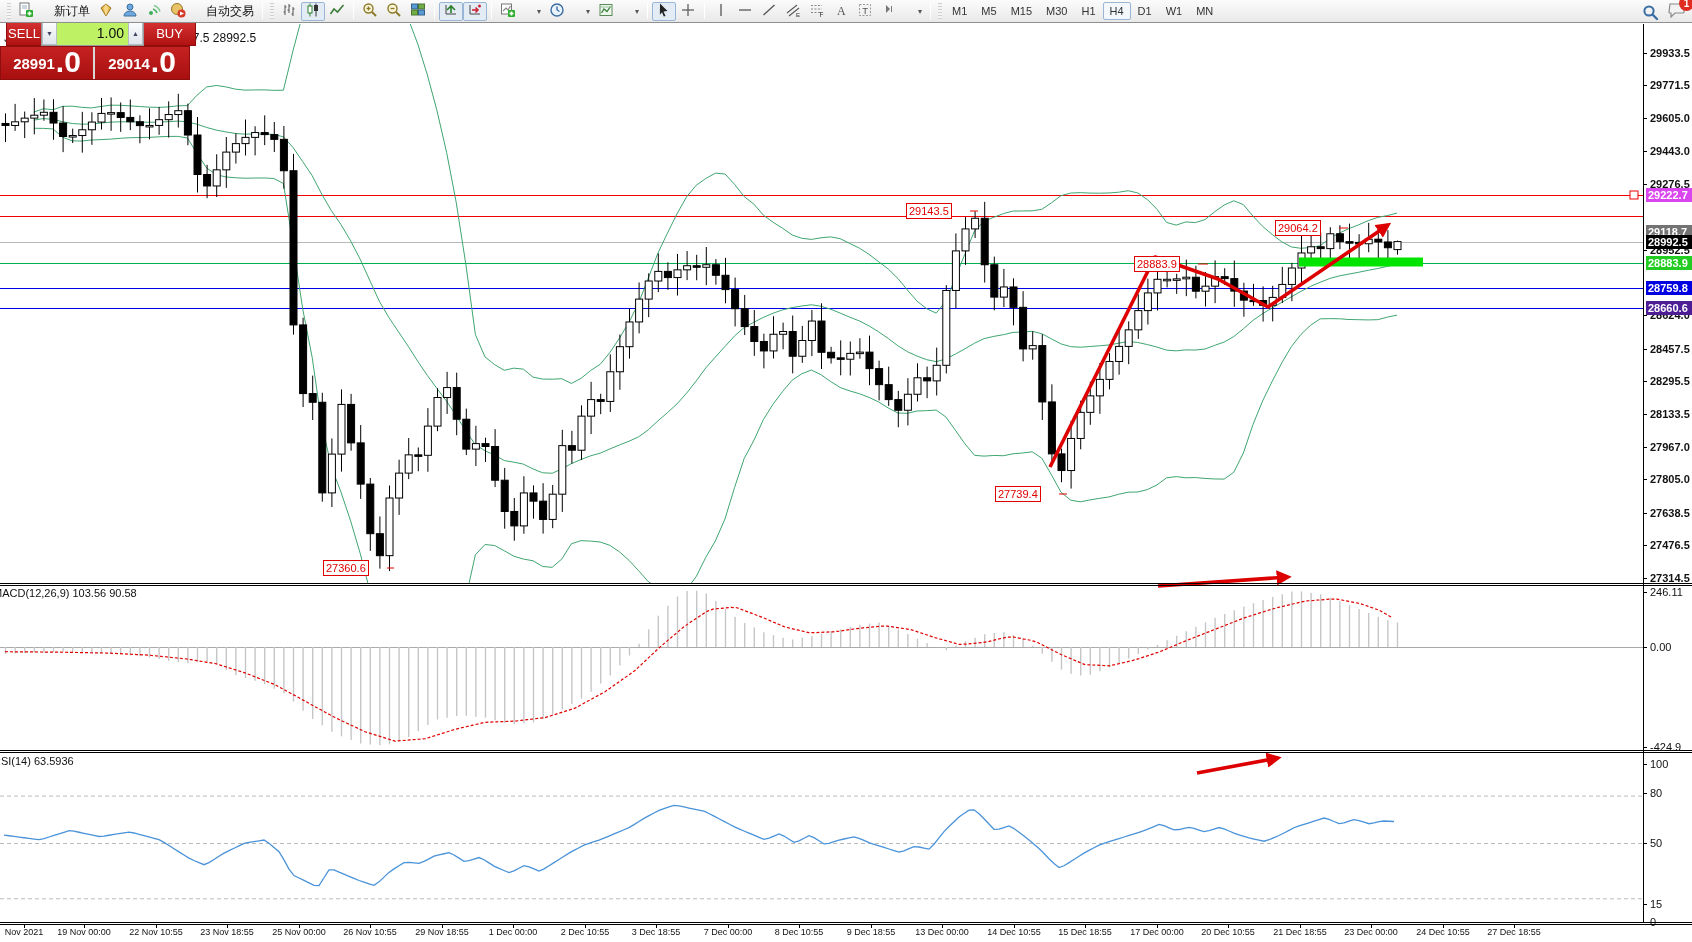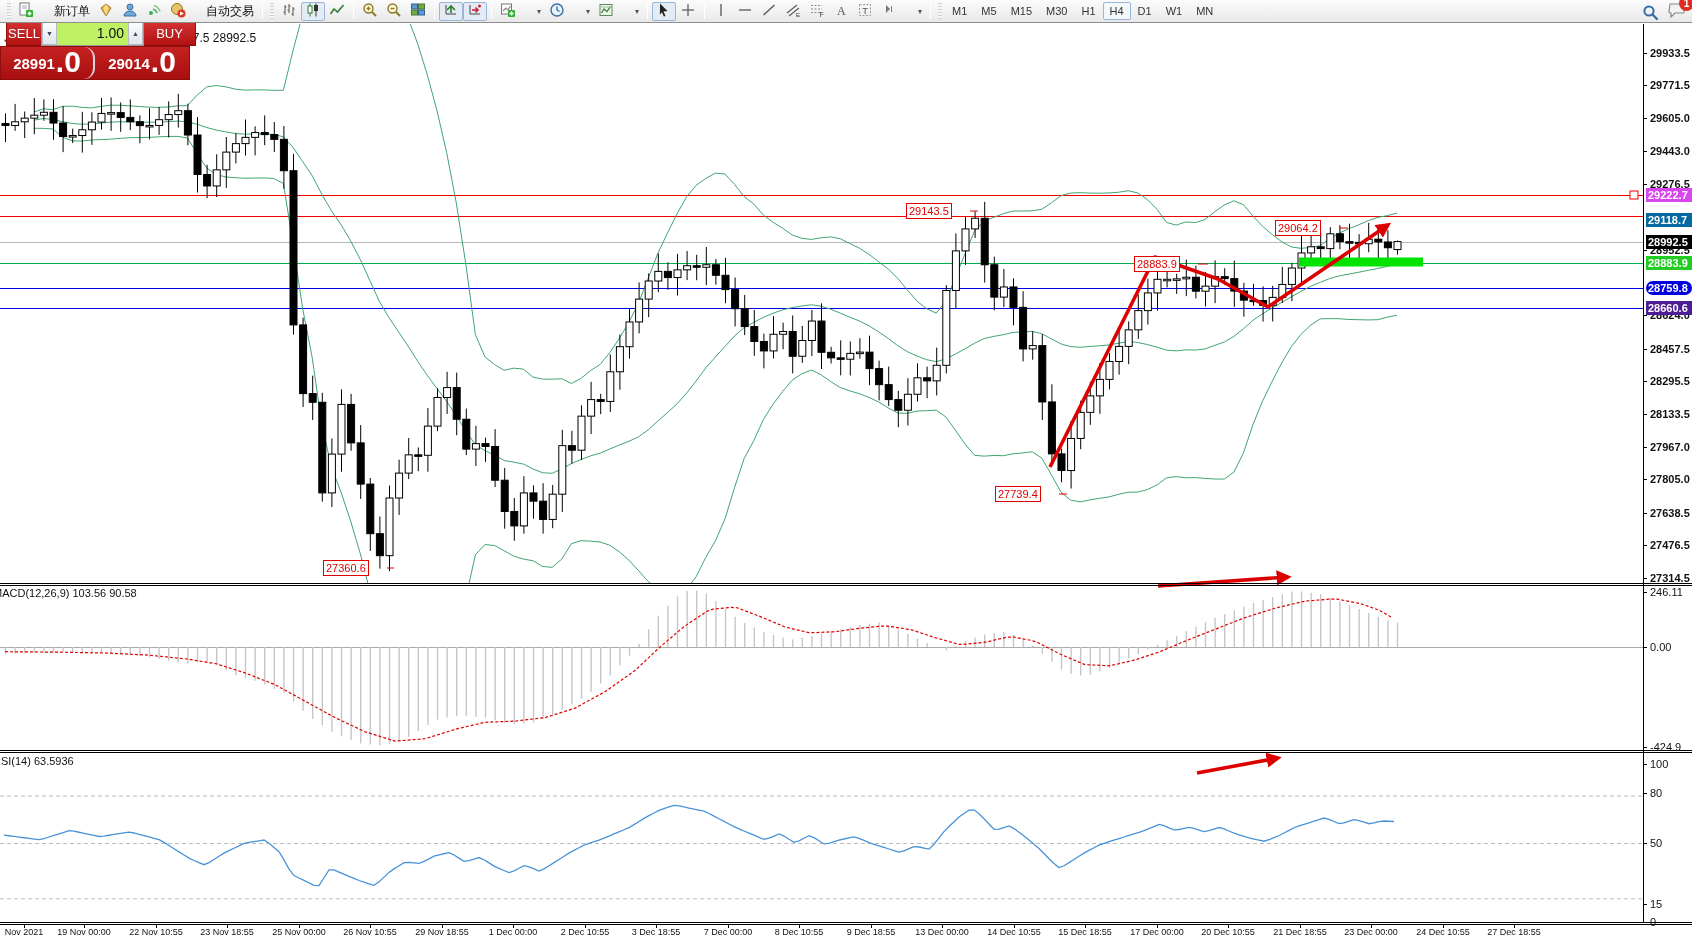--- a/index.html
+++ b/index.html
@@ -62,21 +62,21 @@
   #buybtn  { width:52px; border-left:none; }
   #vol { flex:1; background:#bef264; border:1px solid #999; display:flex; align-items:stretch; }
   #vol .step { width:15px; background:linear-gradient(#fdfdfd,#dfe5ec); border:1px solid #b6bcc4;
                font-size:7px; color:#446; display:flex; align-items:center; justify-content:center; }
   #vol .val { flex:1; font-size:14px; color:#111; display:flex; align-items:center;
               justify-content:flex-end; padding-right:4px; }
   #quote .row2 { position:absolute; left:0; top:26px; width:190px; height:34px;
                  background:linear-gradient(#c52222,#a90f0f); border:1px solid #8e0d0d;
                  display:flex; color:#fff; }
   .price-cell { width:50%; position:relative; display:flex; align-items:flex-end;
-                justify-content:center; padding-bottom:2px;border-radius:11px; }
+                justify-content:center; padding-bottom:2px; }
   .price-cell.left { border-right:2px solid #d8d8d8; }
   .pmain { font-size:15px; font-weight:bold; line-height:26px; }
   .pbig  { font-size:30px; font-weight:bold; line-height:30px; margin-left:1px; }
 </style>
 </head>
 <body>
 
 <div id="stage">
 
   <div id="toolbar">
@@ -864,24 +864,24 @@
         <div class="ptick" style="top: 291px;">28624.0</div>
         <div class="ptick" style="top: 325px;">28457.5</div>
         <div class="ptick" style="top: 357px;">28295.5</div>
         <div class="ptick" style="top: 390px;">28133.5</div>
         <div class="ptick" style="top: 423px;">27967.0</div>
         <div class="ptick" style="top: 455px;">27805.0</div>
         <div class="ptick" style="top: 489px;">27638.5</div>
         <div class="ptick" style="top: 521px;">27476.5</div>
         <div class="ptick" style="top: 554px;">27314.5</div>
         <div class="pbadge" style="top: 171px; background: #d946ef;">29222.7</div>
-        <div class="pbadge" style="top: 196px; background: #0369a1;">29118.7</div>
+        <div class="pbadge" style="top: 208px; background: #737373;">29118.7</div>
         <div class="pbadge" style="top: 218px; background: rgb(0, 0, 0);">28992.5</div>
         <div class="pbadge" style="top: 239px; background: rgb(34, 204, 34);">28883.9</div>
-        <div class="pbadge" style="top: 264px; background: rgb(0, 0, 224); border-radius: 7px;">28759.8</div>
+        <div class="pbadge" style="top: 264px; background: rgb(0, 0, 224);">28759.8</div>
         <div class="pbadge" style="top: 284px; background: #4c1d95;">28660.6</div>
         <div class="ptick" style="top: 568px; font-weight: normal;">246.11</div>
         <div class="ptick" style="top: 623px; font-weight: normal;">0.00</div>
         <div class="ptick" style="top: 723px; font-weight: normal;">-424.9</div>
         <div class="ptick" style="top: 740px; font-weight: normal;">100</div>
         <div class="ptick" style="top: 769px; font-weight: normal;">80</div>
         <div class="ptick" style="top: 819px; font-weight: normal;">50</div>
         <div class="ptick" style="top: 880px; font-weight: normal;">15</div>
         <div class="ptick" style="top: 898px; font-weight: normal;">0</div>
         <div class="ttick" style="left: 24px;">Nov 2021</div>

